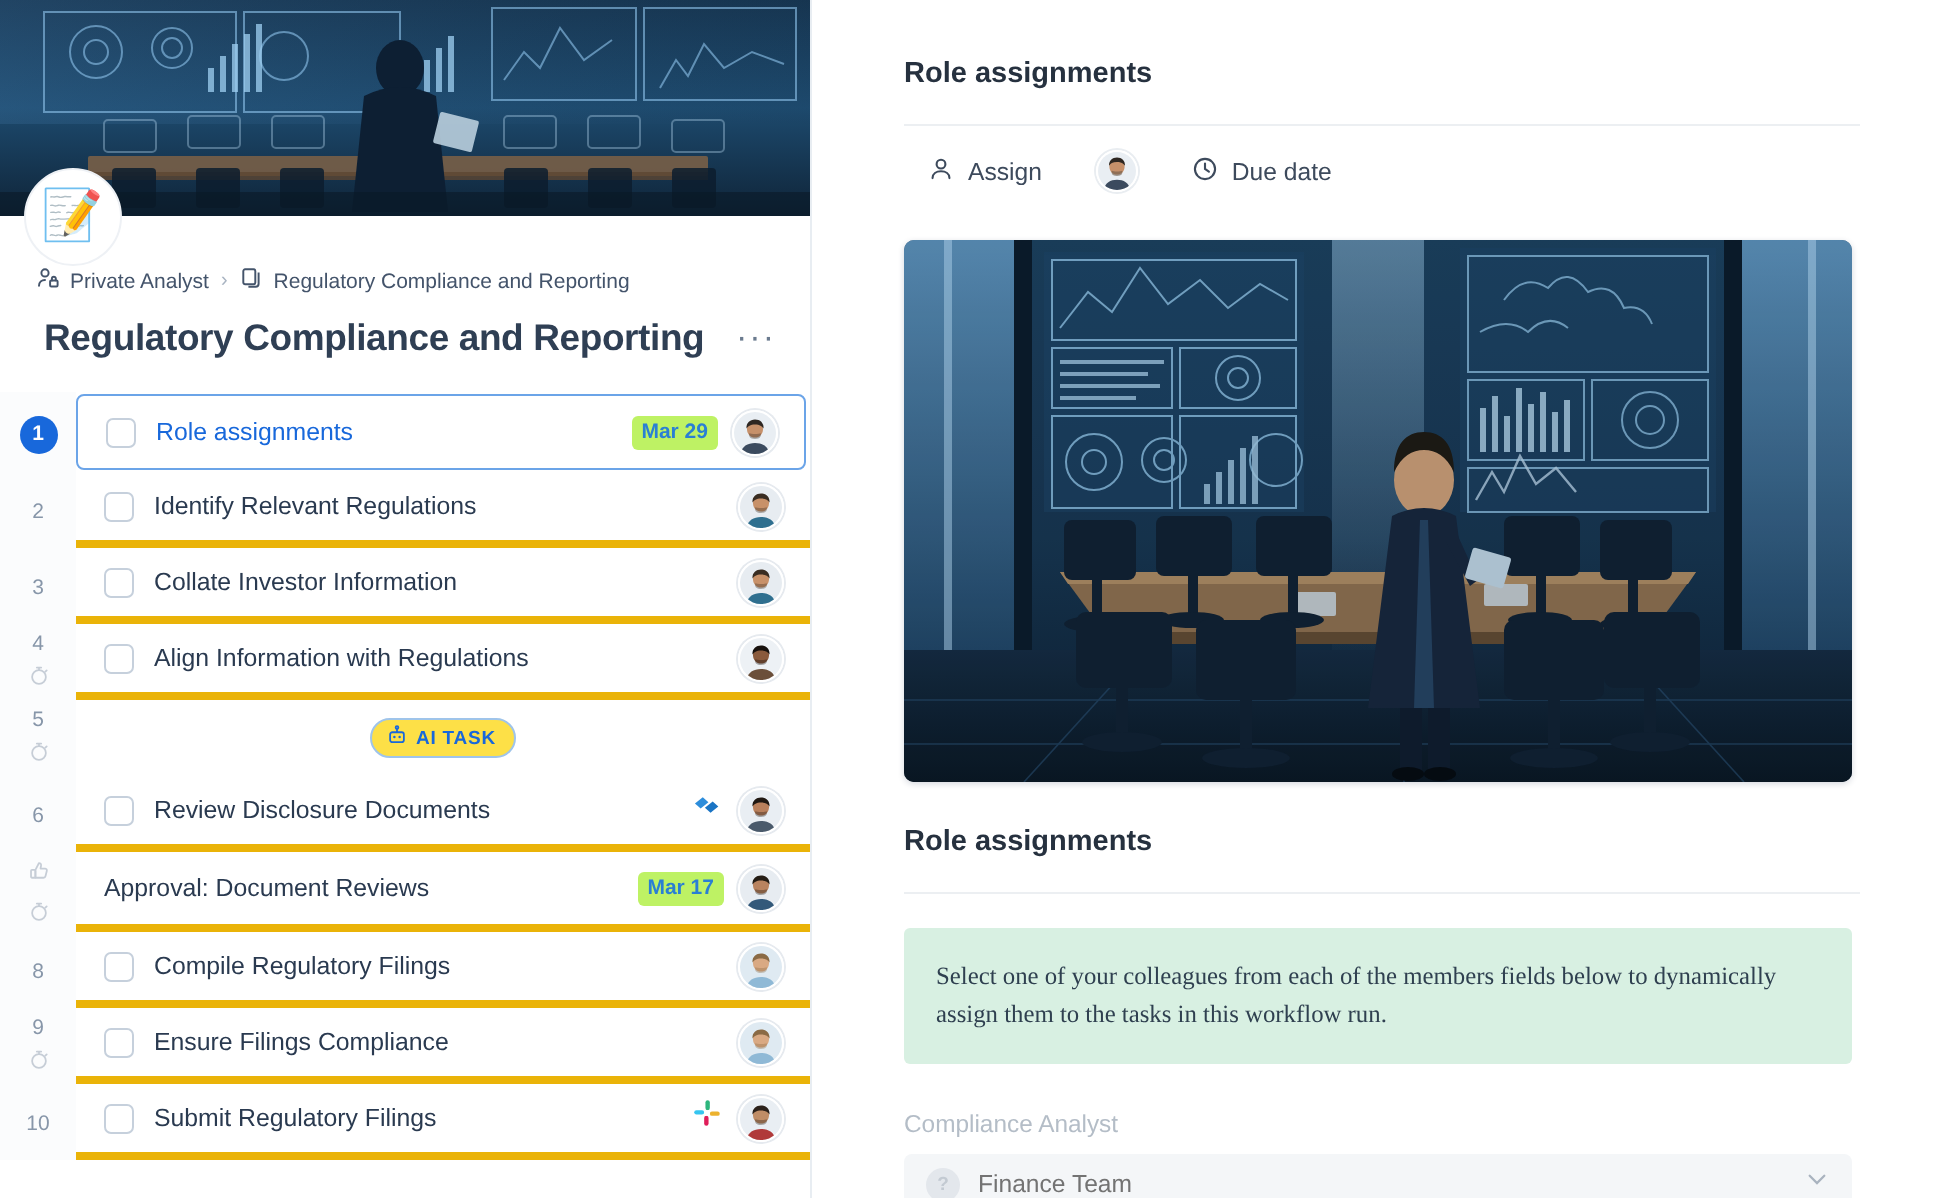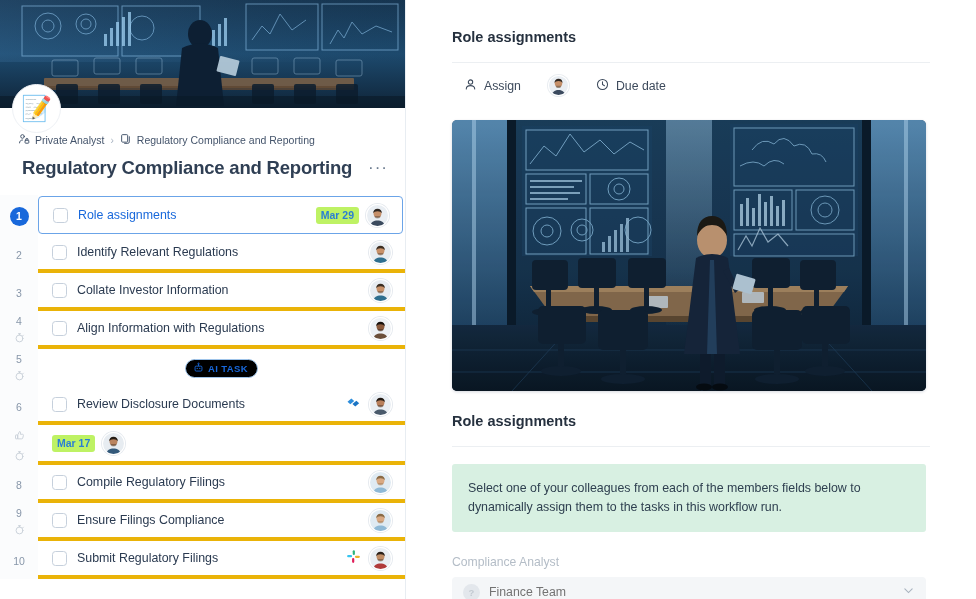--- a/index.html
+++ b/index.html
@@ -111,21 +111,21 @@
   .avatar svg { display: block; width: 100%; height: 100%; }
 
   .ai-task-row {
     display: flex; align-items: center; min-height: 38px;
   }
   .ai-task-center { flex: 1; display: flex; justify-content: center; align-items: center; }
   .ai-pill {
     display: inline-flex; align-items: center; gap: 4px;
     border: 1.3px solid #9fc4ea; border-radius: 11px;
     padding: 2px 9px 2px 7px;
-    background: #000000;
+    background: #fde047;
     color: #1868db; font-size: 9.5px; font-weight: 700; letter-spacing: .4px;
   }
 
   
   .right-panel {
     flex: 1; height: 599px; background: #fff;
     padding: 0 46px 0 46px;
     overflow: hidden;
   }
   .rp-title { font-size: 14.5px; font-weight: 700; color: #26313f; padding-top: 29px; }
@@ -153,20 +153,21 @@
   .section-title { font-size: 14.5px; font-weight: 700; color: #26313f; margin-top: 22px; }
   .section-divider { height: 1px; background: #eceff2; margin-top: 17px; }
 
   .green-note {
     margin-top: 17px;
     background: #d8f0e2;
     border-radius: 3px;
     padding: 15px 16px;
     font-size: 12.4px; line-height: 1.55; color: #2f4050;
     width: 474px;
+    font-family: Liberation Serif, serif;
   }
 
   .field-label { margin-top: 23px; font-size: 12.2px; color: #b4bdc7; }
   .select-field {
     margin-top: 8px; width: 474px; height: 30px;
     background: #f4f6f8; border-radius: 4px;
     display: flex; align-items: center; gap: 9px;
     padding: 0 11px;
   }
   .sel-avatar {
@@ -418,20 +419,21 @@
             <span class="gicon"><svg width="11" height="11" viewBox="0 0 16 16" fill="none" stroke="#8796a9" stroke-width="1.3" stroke-linejoin="round">
                 <path d="M5.4 7.2 8 2.2c1.1 0 1.7.8 1.5 1.9L9.1 6.2h3.3c.9 0 1.5.8 1.3 1.6l-1 4c-.1.7-.7 1.1-1.4 1.1H5.4z"></path>
                 <rect x="2.2" y="7.2" width="3.2" height="5.7" rx=".7"></rect>
               </svg></span>
             <span class="gicon"><svg width="11" height="11" viewBox="0 0 16 16" fill="none" stroke="#8796a9" stroke-width="1.3" stroke-linecap="round">
                 <circle cx="8" cy="9.4" r="5"></circle>
                 <path d="M6.4 2.6h3.2M8 2.6v1.8M12.6 5.6l1-1"></path>
               </svg></span>
           </div>
           <div class="row-body">
+            <span class="task-label plain">Approval: Document Reviews</span>
             <span class="row-right">
               <span class="date-chip">Mar 17</span>
               <span class="avatar">
                 <svg viewBox="0 0 32 32">
                   <rect width="32" height="32" fill="#e7ecf1"></rect>
                   <path d="M16 7c4.4 0 6.3 2.9 6.1 6.3-.2 3.5-2.5 6.2-6.1 6.2s-5.9-2.7-6.1-6.2C9.7 9.9 11.6 7 16 7z" fill="#b9835f"></path>
                   <path d="M9.5 12.6C9.2 8.4 12.1 5.7 16 5.7s6.8 2.5 6.5 6.9c-1.2-1.8-2.9-3.1-6.5-3.1s-5.3 1.3-6.5 3.1z" fill="#241c14"></path>
                   <path d="M11.6 16.2c1.5.8 7.3.8 8.8 0 .5 2.3-.4 4.3-4.4 4.3s-4.9-2-4.4-4.3z" fill="#241c14" opacity=".35"></path>
                   <path d="M5 32c.8-5.9 5.4-8.4 11-8.4S26.2 26.1 27 32z" fill="#33597a"></path>
                 </svg>

